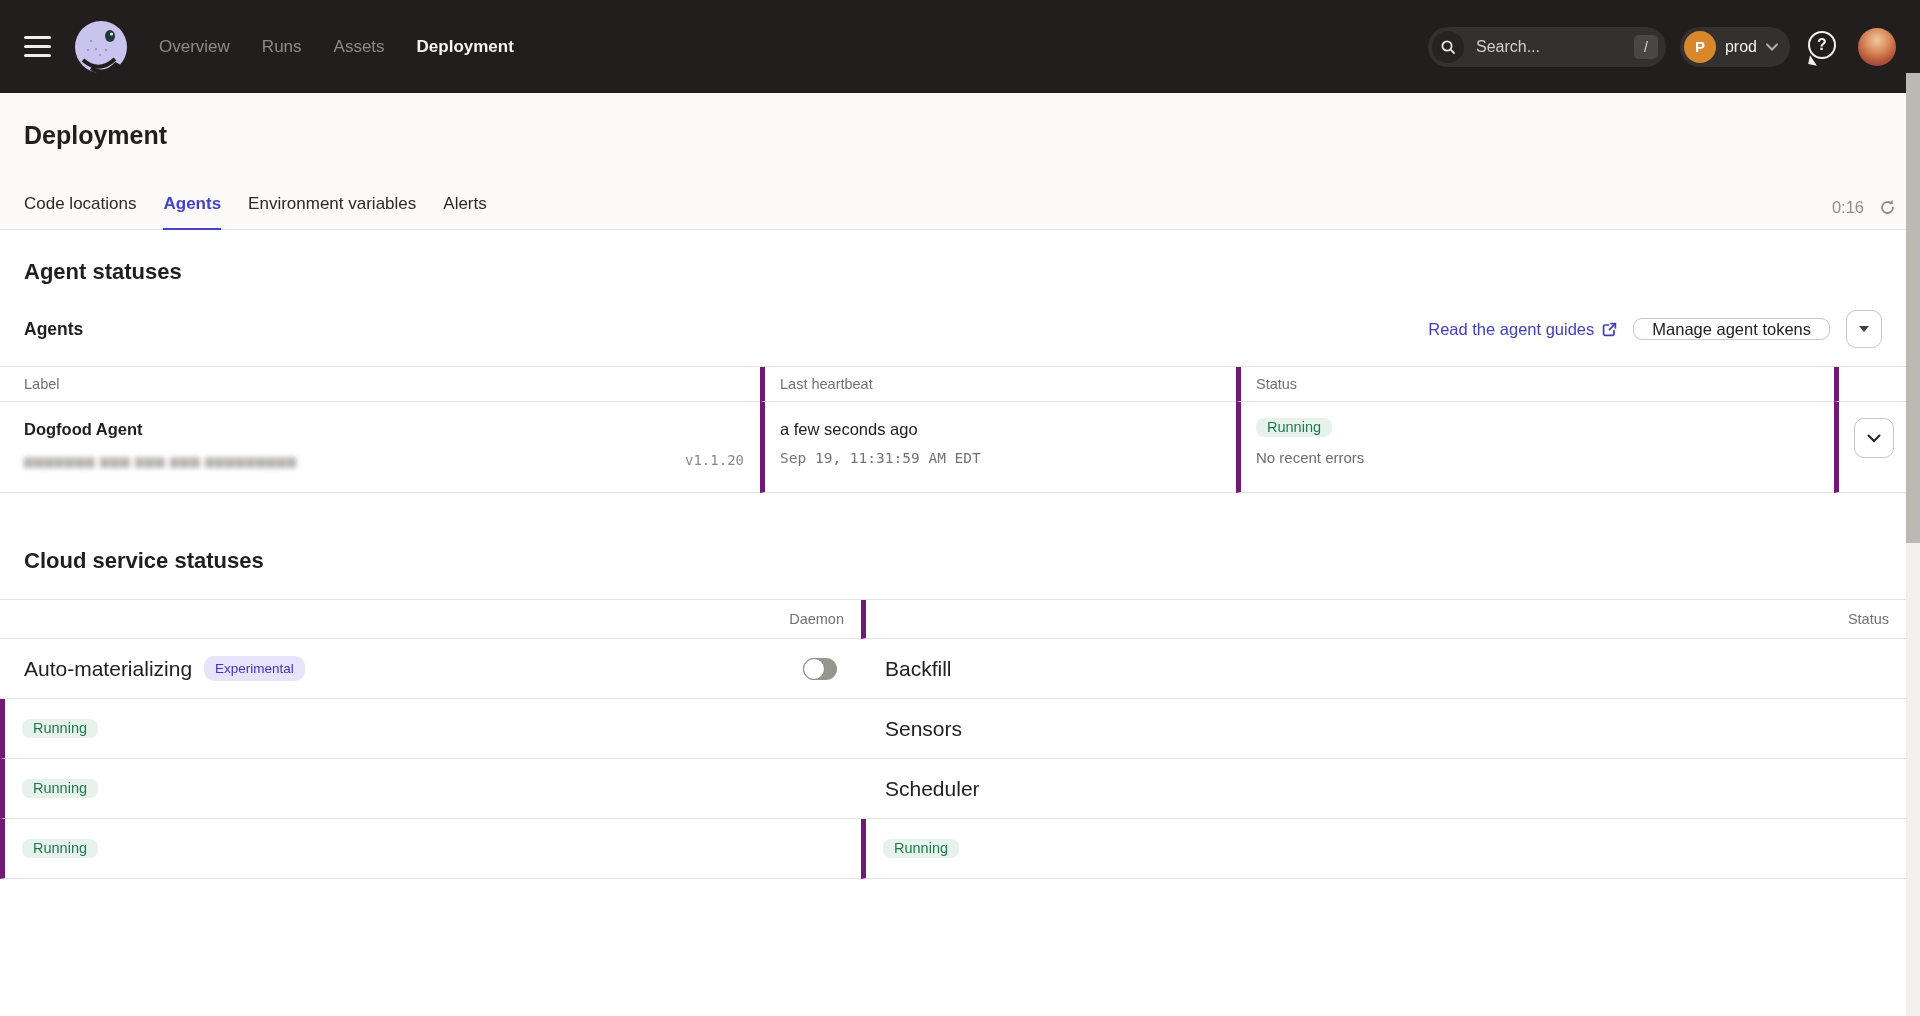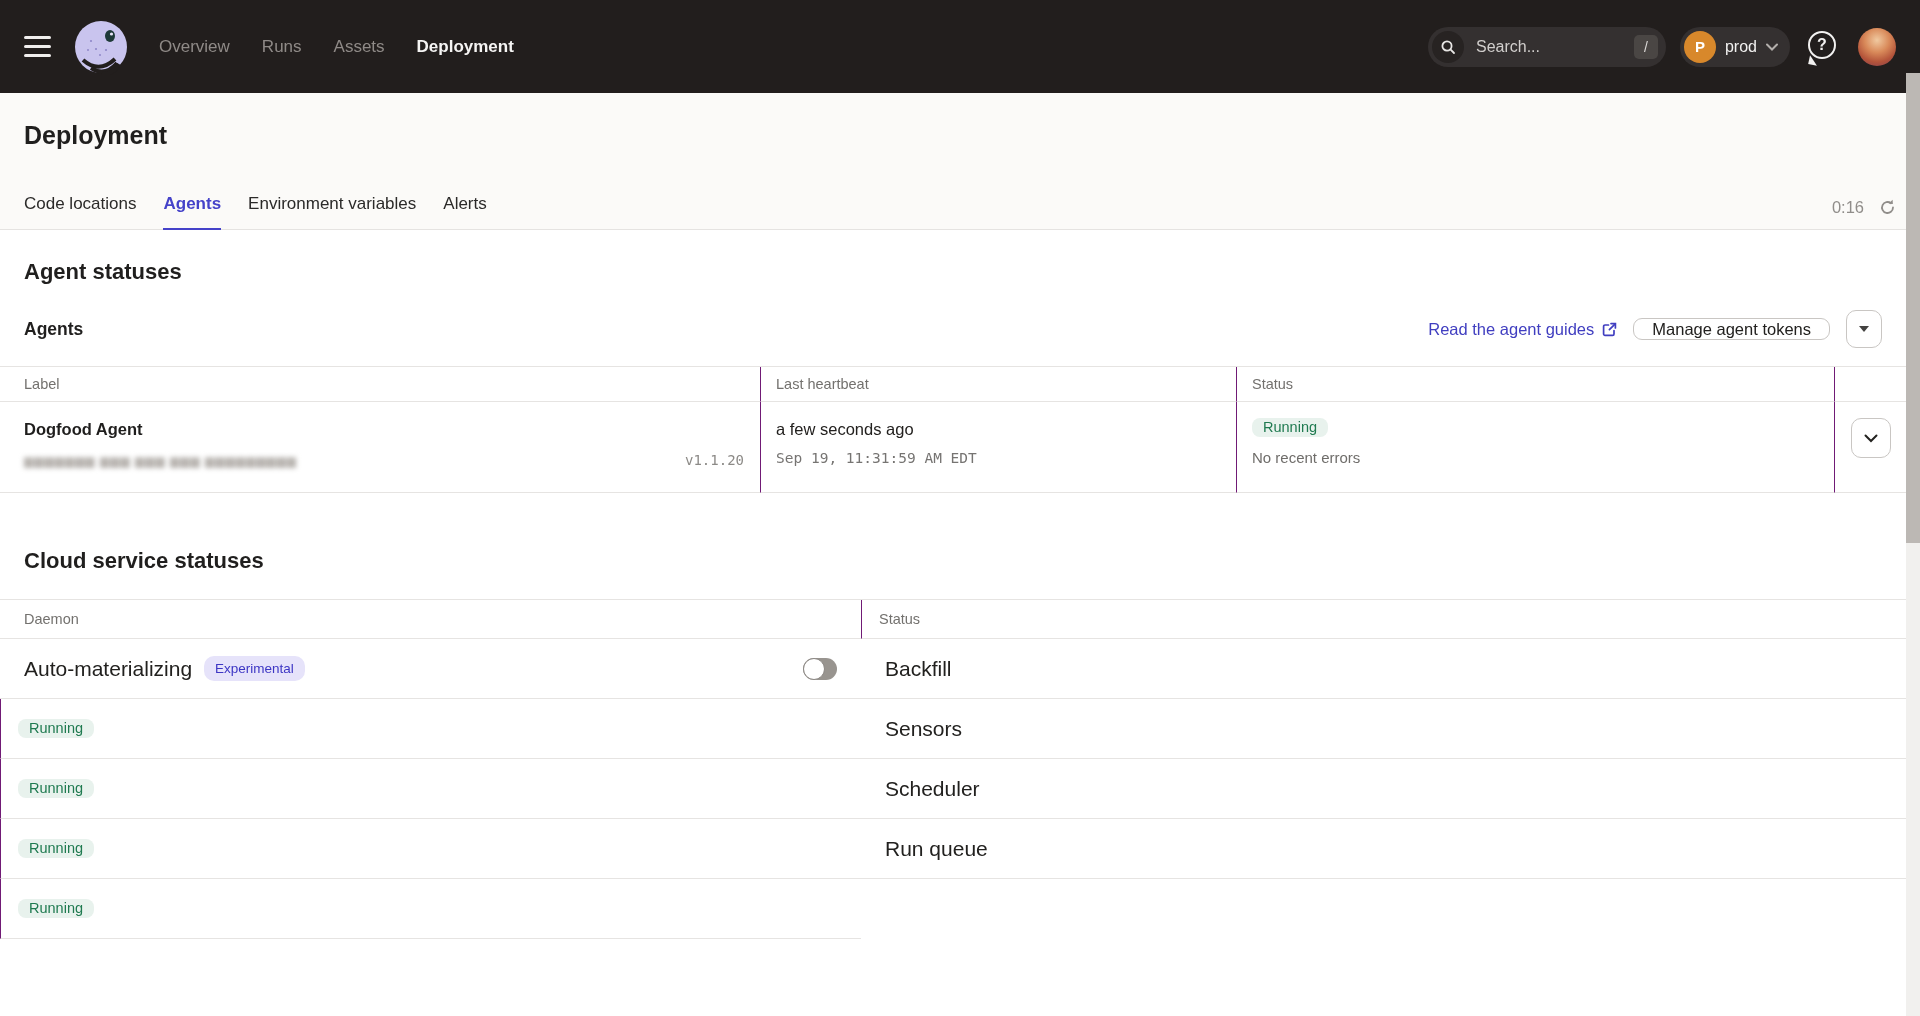--- a/index.html
+++ b/index.html
@@ -65,21 +65,21 @@
     font-size:16.5px; color:#22211f; padding:0 18px; cursor:pointer; font-family:"Liberation Sans", sans-serif; }
   .btn-caret { width:36px; height:38px; border:1px solid #c9c6c3; border-radius:10px; background:#ffffff;
     display:flex; align-items:center; justify-content:center; cursor:pointer; }
   .caret-down { width:0; height:0; border-left:5px solid transparent; border-right:5px solid transparent;
     border-top:6px solid #434240; }
 
   
   .agents-table { display:grid; grid-template-columns:760px 476px 598px 1fr; border-top:1px solid #e6e4e2; }
   .th { font-size:14.5px; color:#73716e; padding:9px 15px; border-bottom:1px solid #e6e4e2; background:#fff; }
   .th.first { padding-left:24px; }
-  .vline { border-left:1px solid #701a75; }
+  .vline { border-left:5px solid #701a75; }
   .td { border-bottom:1px solid #e6e4e2; padding:16px 15px 18px; min-height:91px; background:#fff; }
   .td.first { padding-left:24px; padding-right:16px; }
   .agent-name { font-size:16.5px; font-weight:700; color:#1f1e1d; line-height:22px; }
   .agent-sub { display:flex; justify-content:space-between; align-items:baseline; margin-top:12px; }
   .agent-id-blur { filter:blur(2.5px); color:#b8b4b0; font-size:12px; letter-spacing:1px; }
   .agent-version { font-family:"DejaVu Sans Mono", monospace; font-size:14px; color:#8c8a87; }
   .hb-rel { font-size:16.5px; color:#23211f; line-height:22px; }
   .hb-ts { font-family:"DejaVu Sans Mono", monospace; font-size:14.5px; color:#767472; margin-top:10px; }
   .status-note { font-size:15px; color:#6f6d6a; margin-top:12px; }
   .row-action { display:flex; justify-content:center; align-items:flex-start; padding-top:16px; }
@@ -87,21 +87,21 @@
     display:flex; align-items:center; justify-content:center; cursor:pointer; }
 
   
   .badge { display:inline-block; padding:0 11px; border-radius:8px; font-size:14.5px; line-height:19px; }
   .badge.running { background:#e8f2ed; color:#1f7a50; }
   .badge.paused  { background:#faf0ec; color:#bd4e2e; }
   .badge.experimental { background:#e6e3fa; color:#3d36c4; font-size:13.5px; padding:3px 11px; border-radius:10px; }
 
   
   .cloud-table { display:grid; grid-template-columns:861px 1fr; border-top:1px solid #e6e4e2; margin-top:24px; }
-  .cloud-table .th { padding:11px 17px; }
+  .cloud-table .th { padding:11px 17px;text-align:right; }
   .cloud-table .th.first { padding-left:24px; }
   .ctd { border-bottom:1px solid #e6e4e2; height:60px; display:flex; align-items:center; padding:0 17px; background:#fff; }
   .ctd.first { padding-left:24px; padding-right:24px; }
   .daemon-name { font-size:21px; color:#22211f; }
   .tag { margin-left:12px; }
 
   .toggle { margin-left:auto; width:34px; height:22px; border-radius:11px; background:#98948f;
     position:relative; cursor:pointer; flex:0 0 auto; }
   .toggle .knob { position:absolute; left:0; top:0; width:22px; height:22px; border-radius:50%;
     background:#ffffff; border:1px solid #8b8783; }
@@ -273,23 +273,20 @@
       <span class="badge running">Running</span>
     </div>
 
     <div class="ctd first">
       <span class="daemon-name">Scheduler</span>
     </div>
     <div class="ctd vline">
       <span class="badge running">Running</span>
     </div>
 
-    <div class="ctd first">
-      <span class="daemon-name">Run queue</span>
-    </div>
     <div class="ctd vline">
       <span class="badge running">Running</span>
     </div>
   </div>
 
 </main>
 
 <div class="scrollbar">
   <div class="scroll-thumb"></div>
 </div>

